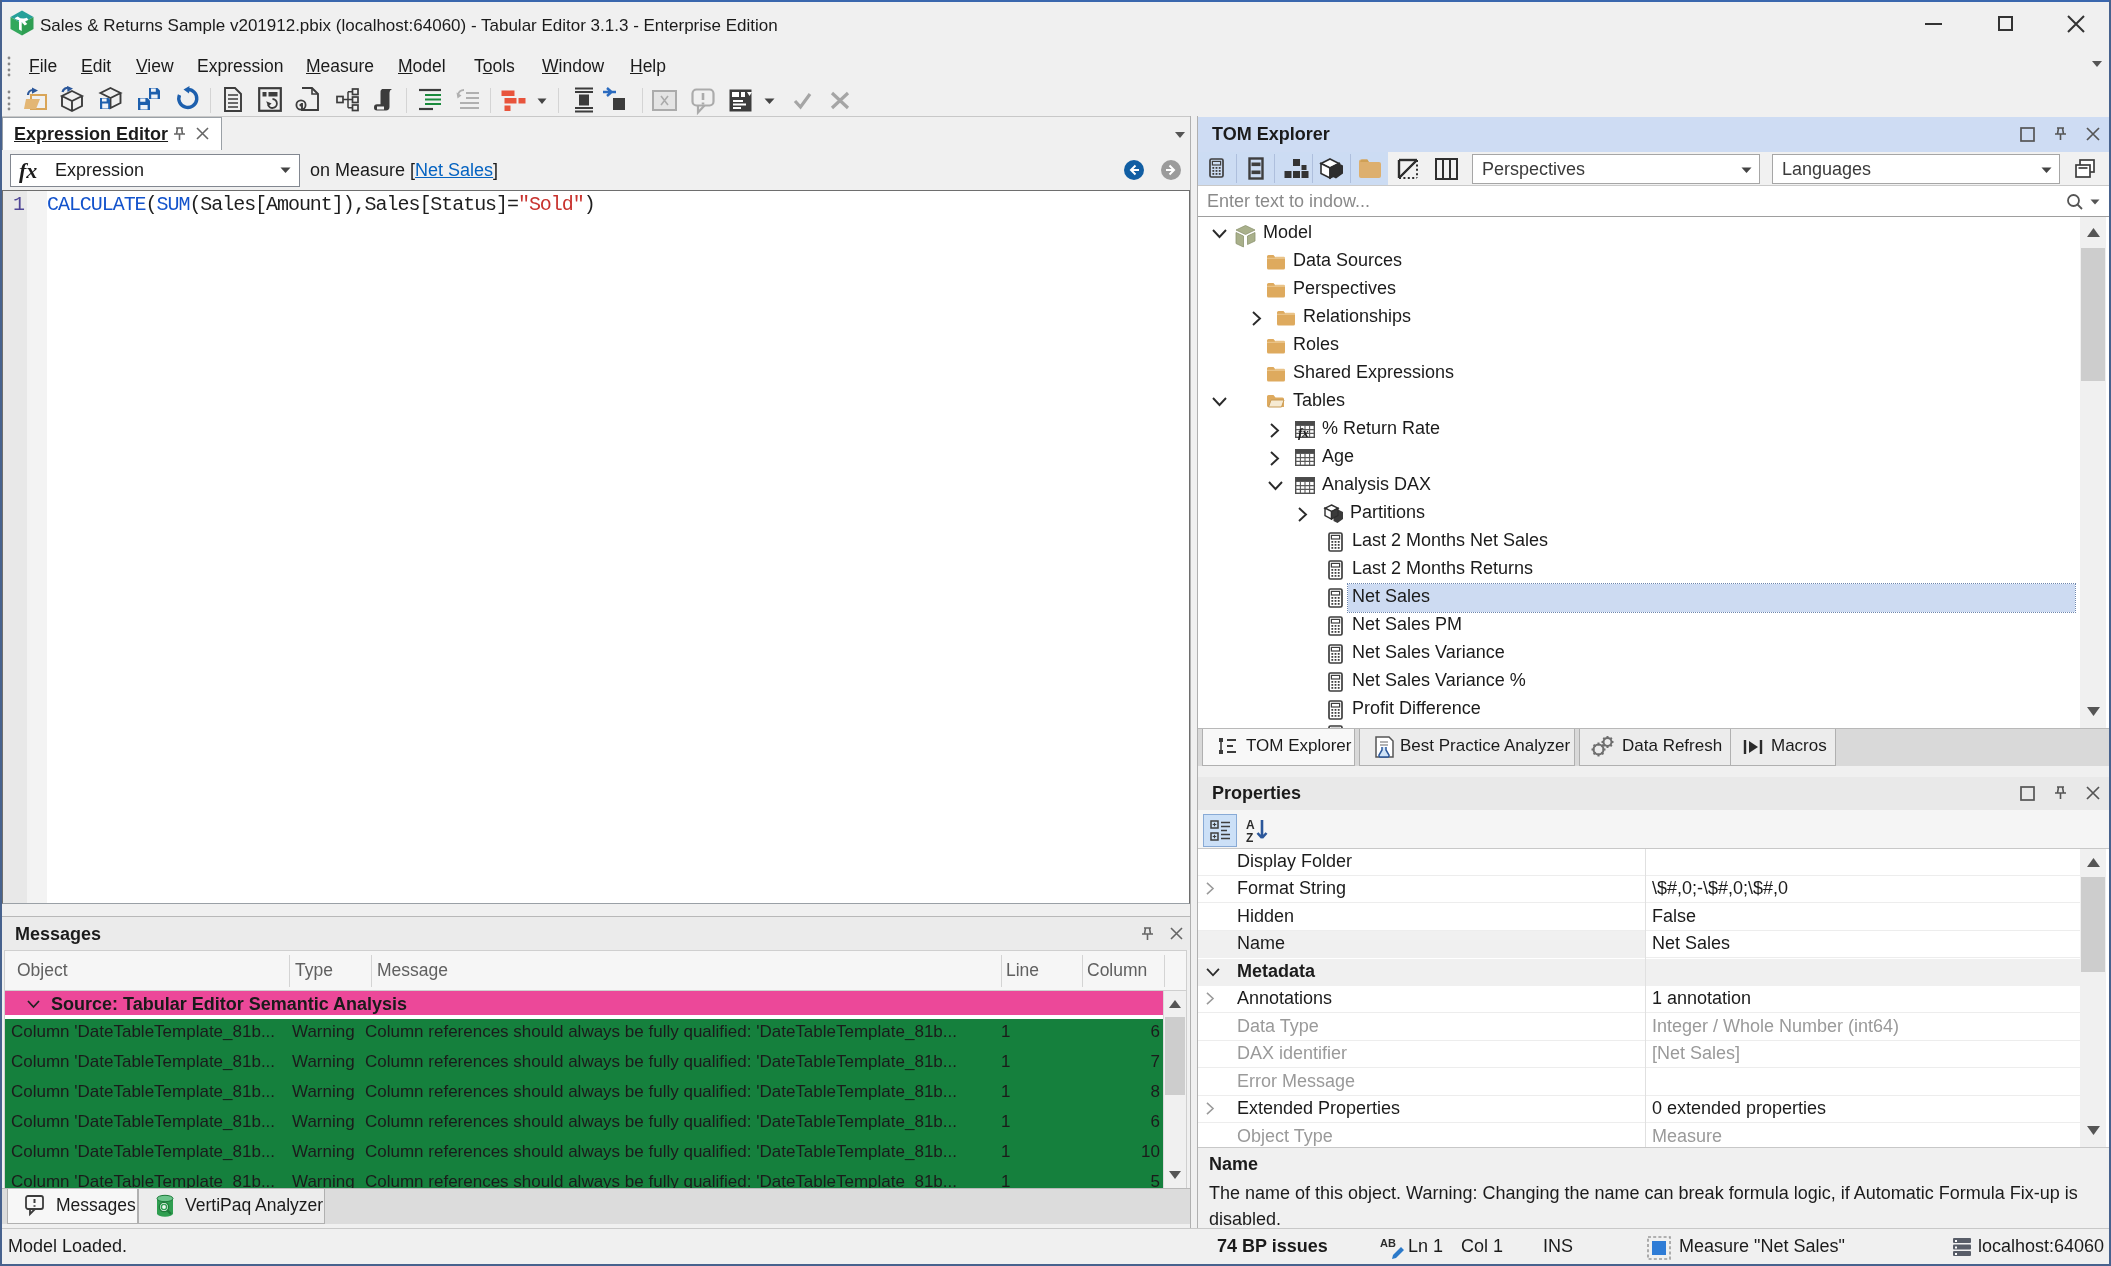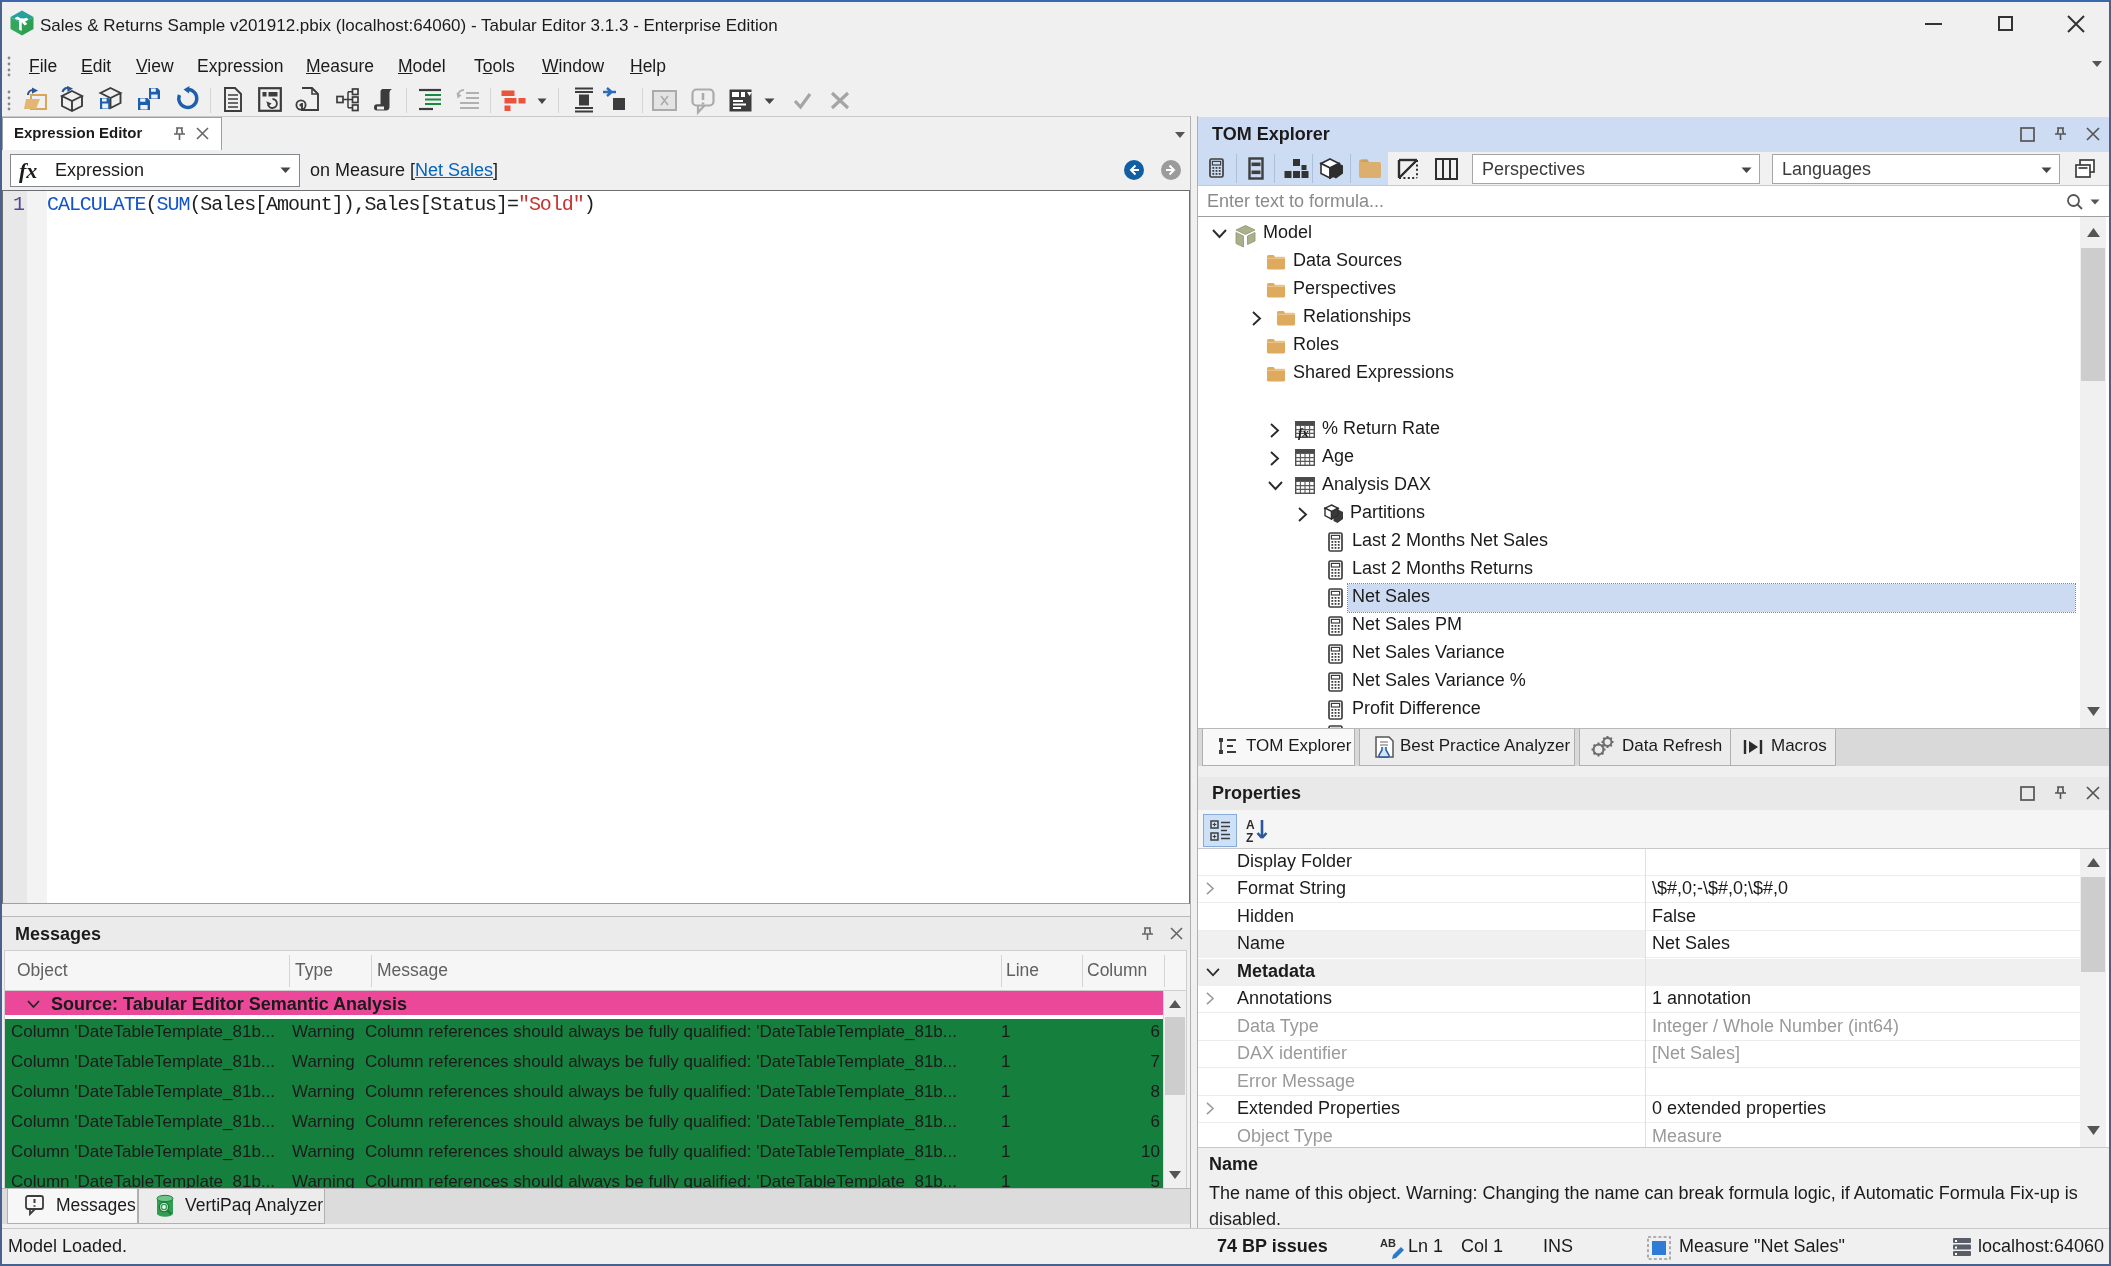--- a/index.html
+++ b/index.html
@@ -191,21 +191,21 @@
     <path d="M2 10 l5.5 6 L17 3" fill="none" stroke="#a5a5a5" stroke-width="3.2"></path>
   </svg>
 
 <svg class="abs" style="left:830px;top:91px;" width="20" height="19">
     <path d="M2 2 L18 17 M18 2 L2 17" fill="none" stroke="#a5a5a5" stroke-width="3.2"></path>
   </svg>
 
 <div class="hline" style="left:2px;top:116px;width:1188px;"></div>
 
 <div class="abs" style="left:2px;top:117px;width:220px;height:33px;background:#fff;border:1px solid #9aa0a6;border-bottom:none;"></div>
-<div class="abs bold" style="left:14px;top:124px;font-size:15px;">Expression Editor</div>
+<div class="abs bold" style="left:14px;top:124px;font-size:18px;text-decoration:underline;">Expression Editor</div>
 <svg class="abs" style="left:172px;top:126px;" width="15" height="16" viewBox="0 0 15 16">
     <path d="M4 2 h7 M5.5 2 l-1 6 h6 l-1-6 M2 8 h11 M7.5 8 v6" stroke="#666" stroke-width="1.6" fill="none"></path>
   </svg>
 <svg class="abs" style="left:196px;top:127px;" width="13" height="13">
     <path d="M1 1 L12 12 M12 1 L1 12" stroke="#666" stroke-width="1.6"></path>
   </svg>
 <svg class="abs" style="left:1174px;top:131px;" width="12" height="8">
     <path d="M1 1 L6 7 L11 1 Z" fill="#555"></path>
   </svg>
 
@@ -475,21 +475,21 @@
       </svg>
   </div>
   <svg class="abs" style="left:876px;top:6px;" width="22" height="22" viewBox="0 0 22 22">
       <rect x="6" y="2" width="14" height="12" fill="#fff" stroke="#3e3e3e" stroke-width="1.7"></rect>
       <rect x="2" y="7" width="14" height="12" fill="#fff" stroke="#3e3e3e" stroke-width="1.7"></rect>
       <path d="M4.5 10 h9" stroke="#3e3e3e" stroke-width="1.7"></path>
     </svg>
 </div>
 
 <div class="abs" style="left:1198px;top:186px;width:911px;height:31px;background:#fff;border-bottom:1px solid #9e9e9e;">
-  <div class="abs" style="left:9px;top:5px;font-size:18px;color:#8a8a8a;">Enter text to formula...</div>
+  <div class="abs" style="left:9px;top:5px;font-size:18px;color:#8a8a8a;">Enter text to indow...</div>
   <svg class="abs" style="left:868px;top:7px;" width="18" height="18" viewBox="0 0 18 18">
       <circle cx="7.5" cy="7.5" r="5.5" fill="none" stroke="#555" stroke-width="1.8"></circle>
       <path d="M11.5 11.5 L16 16" stroke="#555" stroke-width="1.8"></path>
     </svg>
   <svg class="abs" style="left:892px;top:13px;" width="10" height="6">
       <path d="M0.5 0.5 L5 5.5 L9.5 0.5 Z" fill="#555"></path>
     </svg>
 </div>
 
 <div class="abs" style="left:1198px;top:217px;width:911px;height:511px;background:#fff;overflow:hidden;font-size:18px;" id="tree">
@@ -531,20 +531,29 @@
       <svg style="left:68px;top:5px;" width="20" height="17" viewBox="0 0 20 17">
         <use href="#folder"></use>
       </svg>
       <span style="left:95px;">Shared Expressions</span>
     </div>
   <div class="trow" style="top:115px;">
       <svg style="left:68px;top:5px;" width="20" height="17" viewBox="0 0 20 17">
         <use href="#folder"></use>
       </svg>
       <span style="left:95px;">Roles</span>
+    </div>
+  <div class="trow" style="top:171px;">
+      <svg style="left:14px;top:8px;" width="15" height="11">
+        <use href="#chd"></use>
+      </svg>
+      <svg style="left:68px;top:5px;" width="20" height="17" viewBox="0 0 20 17">
+        <use href="#folderopen"></use>
+      </svg>
+      <span style="left:95px;">Tables</span>
     </div>
   <div class="trow" style="top:199px;">
       <svg style="left:72px;top:7px;" width="9" height="15">
         <use href="#chr"></use>
       </svg>
       <svg style="left:97px;top:5px;" width="20" height="17" viewBox="0 0 20 17">
         <use href="#tblfx"></use>
       </svg>
       <span style="left:124px;">% Return Rate</span>
     </div>

